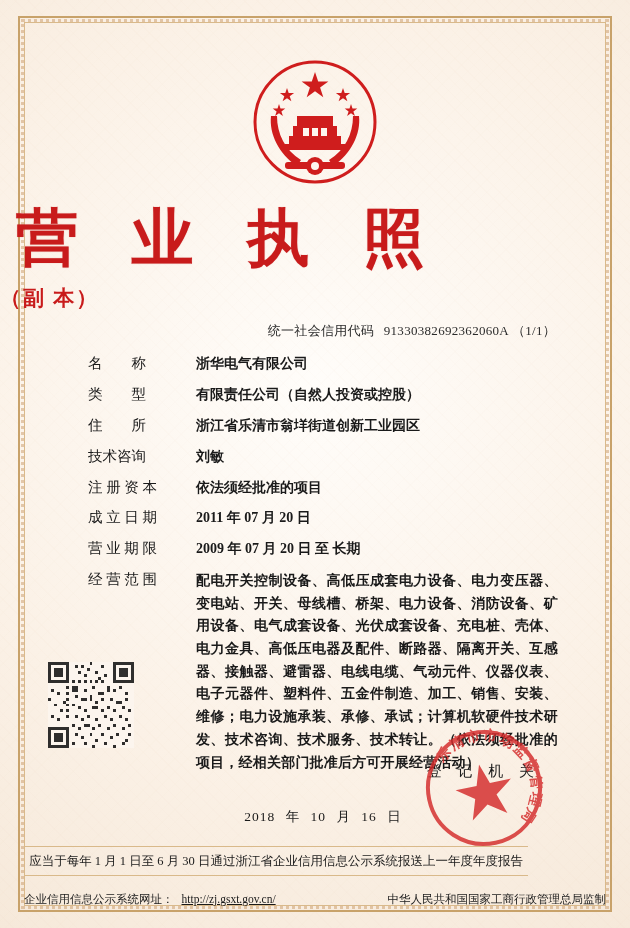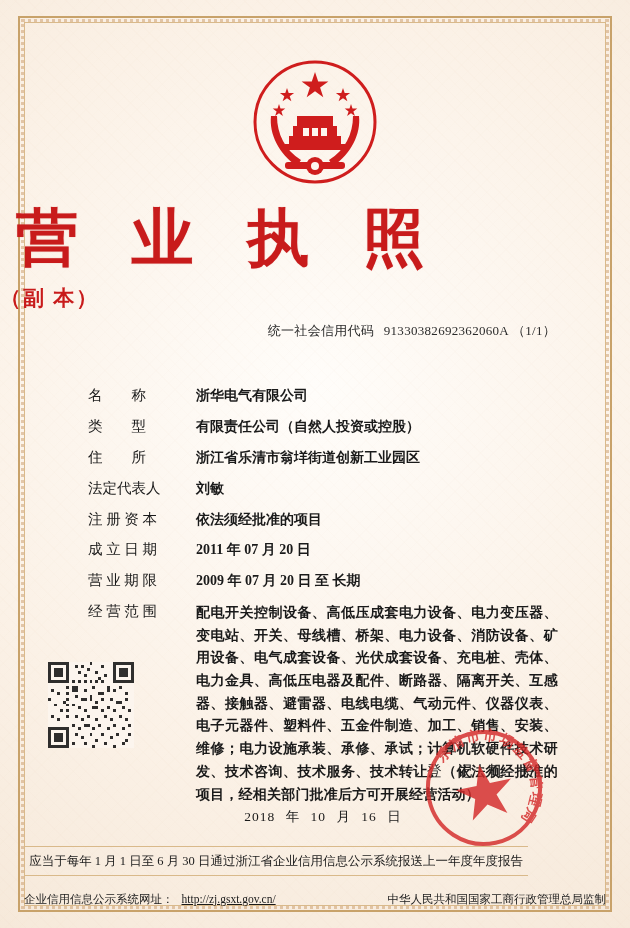--- a/index.html
+++ b/index.html
@@ -104,21 +104,21 @@
     top: 322px;
     right: 74px;
     font-size: 13px;
     color: #2b2b2b;
     letter-spacing: 0.3px;
   }
 
   
   .fields {
     position: absolute;
-    top: 386px;
+    top: 354px;
     left: 88px;
     width: 470px;
   }
   .row {
     display: flex;
     align-items: flex-start;
     margin-bottom: 11px;
   }
   .label {
     width: 108px;
@@ -278,21 +278,21 @@
       <div class="label">类　　型</div>
       <div class="value">有限责任公司（自然人投资或控股）</div>
     </div>
 
     <div class="row">
       <div class="label">住　　所</div>
       <div class="value">浙江省乐清市翁垟街道创新工业园区</div>
     </div>
 
     <div class="row">
-      <div class="label">法定代表人</div>
+      <div class="label">技术咨询</div>
       <div class="value">刘敏</div>
     </div>
 
     <div class="row">
       <div class="label">注 册 资 本</div>
       <div class="value">依法须经批准的项目</div>
     </div>
 
     <div class="row">
       <div class="label">成 立 日 期</div>

